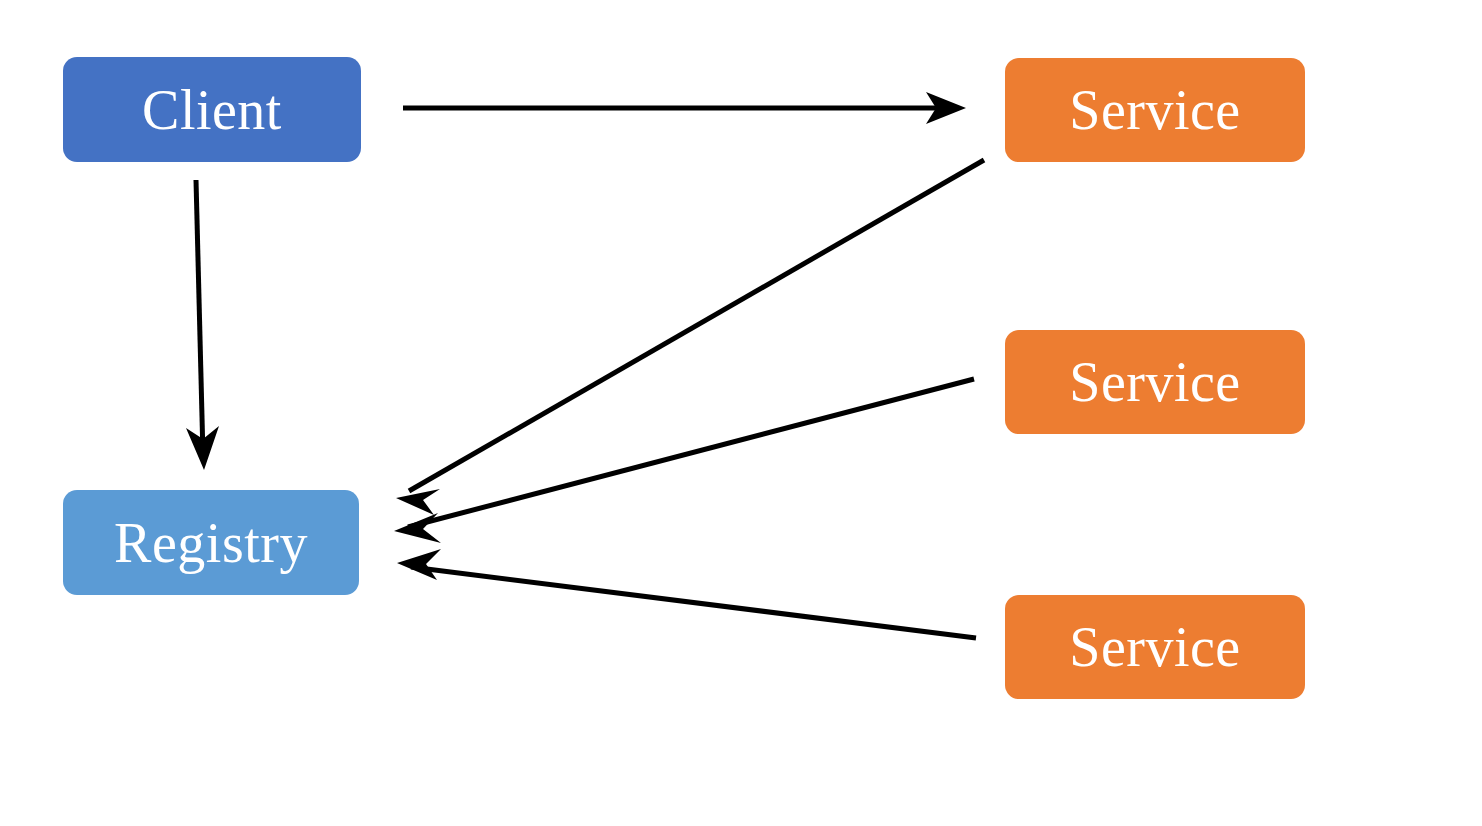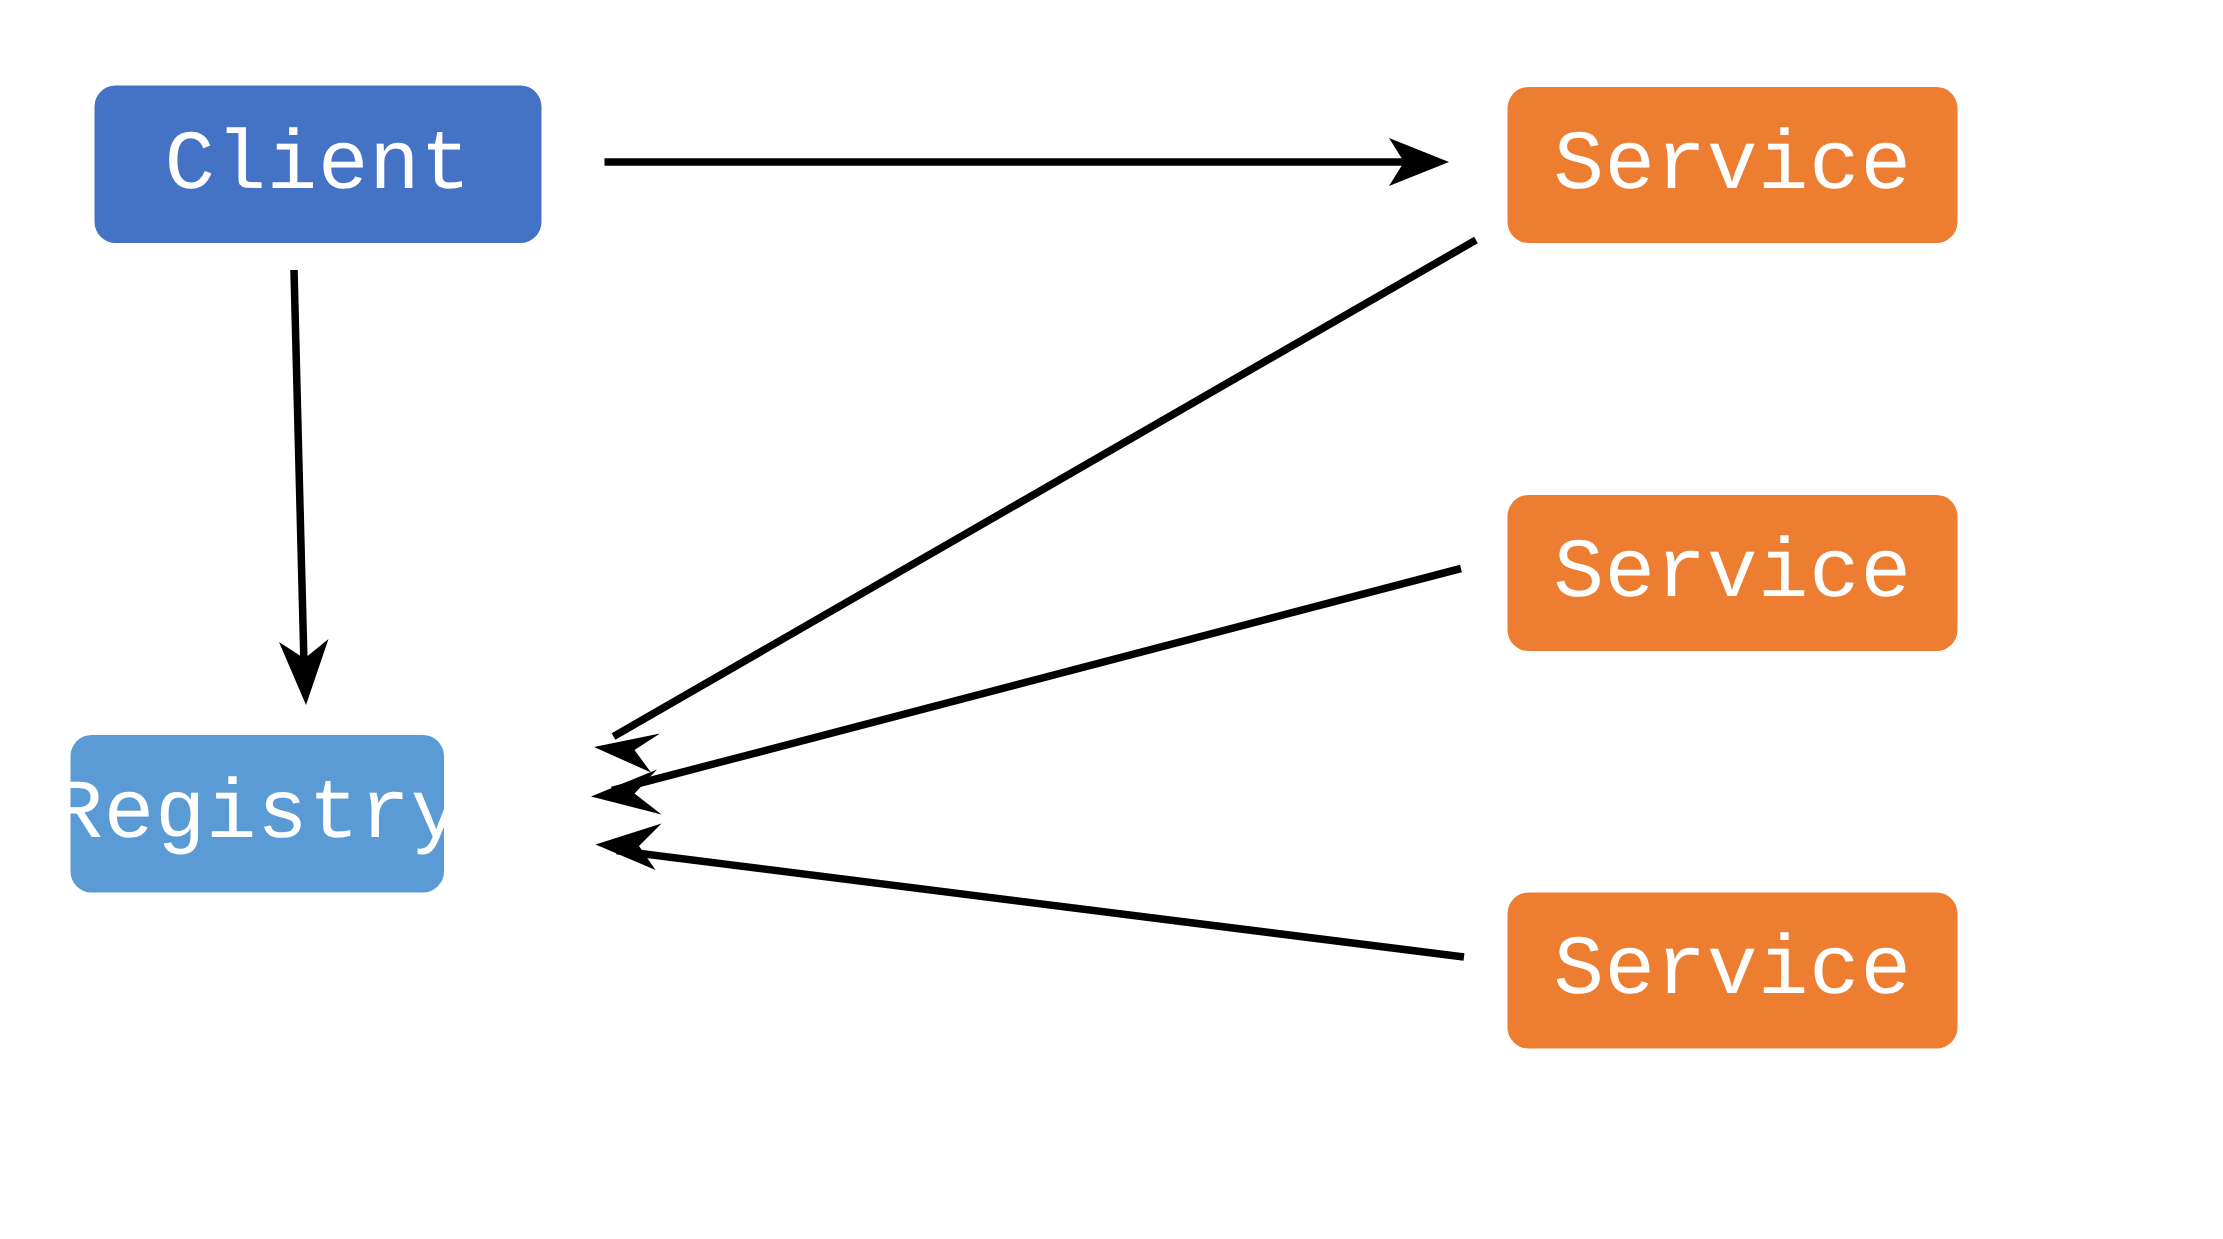--- a/index.html
+++ b/index.html
@@ -19,42 +19,42 @@
     overflow: hidden;
   }
   .node {
     position: absolute;
     box-sizing: border-box;
     border-radius: 14px;
     display: flex;
     align-items: center;
     justify-content: center;
     color: #ffffff;
-    font-family: Liberation Mono, monospace;
+    font-family: Liberation Serif, serif;
     font-weight: 400;
     letter-spacing: 0.5px;
     user-select: none;
   }
   .node-label {
     font-size: 56px;
     line-height: 1;
     color: #ffffff;
     white-space: nowrap;
   }
   #node-client {
     left: 63px;
     top: 57px;
     width: 298px;
     height: 105px;
     background: #4472C4;
   }
   #node-registry {
-    left: 47px;
+    left: 63px;
     top: 490px;
-    width: 249px;
+    width: 296px;
     height: 105px;
     background: #5B9BD5;
   }
   #node-service-1 {
     left: 1005px;
     top: 58px;
     width: 300px;
     height: 104px;
     background: #ED7D31;
   }

